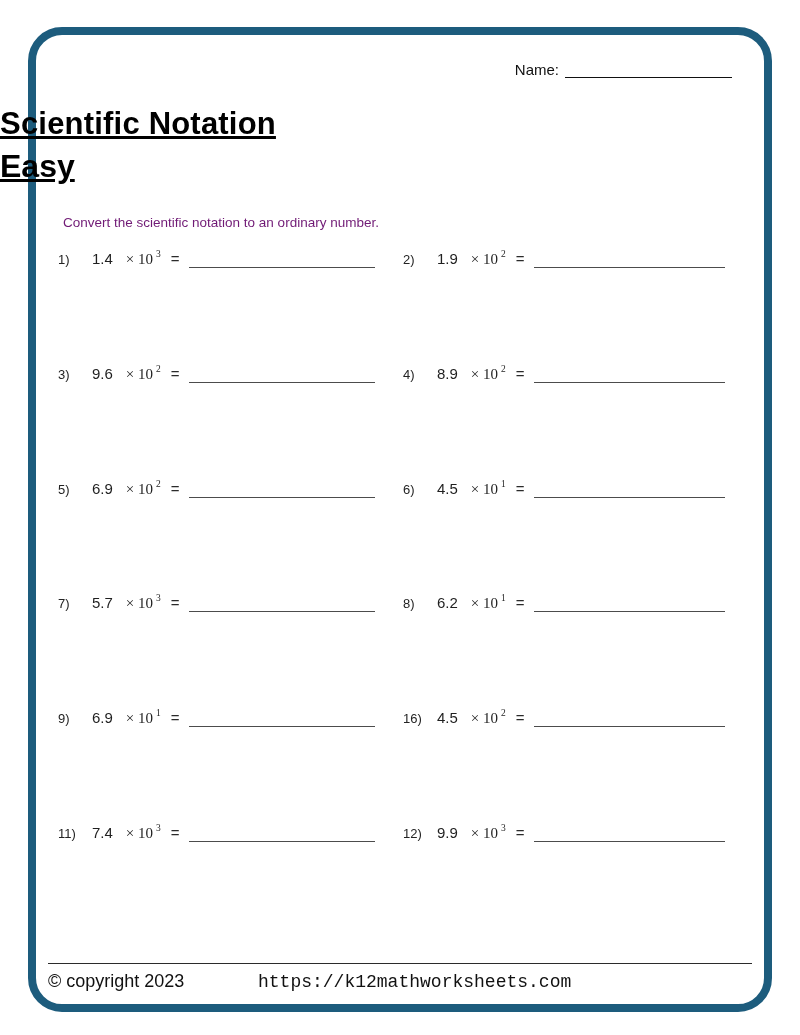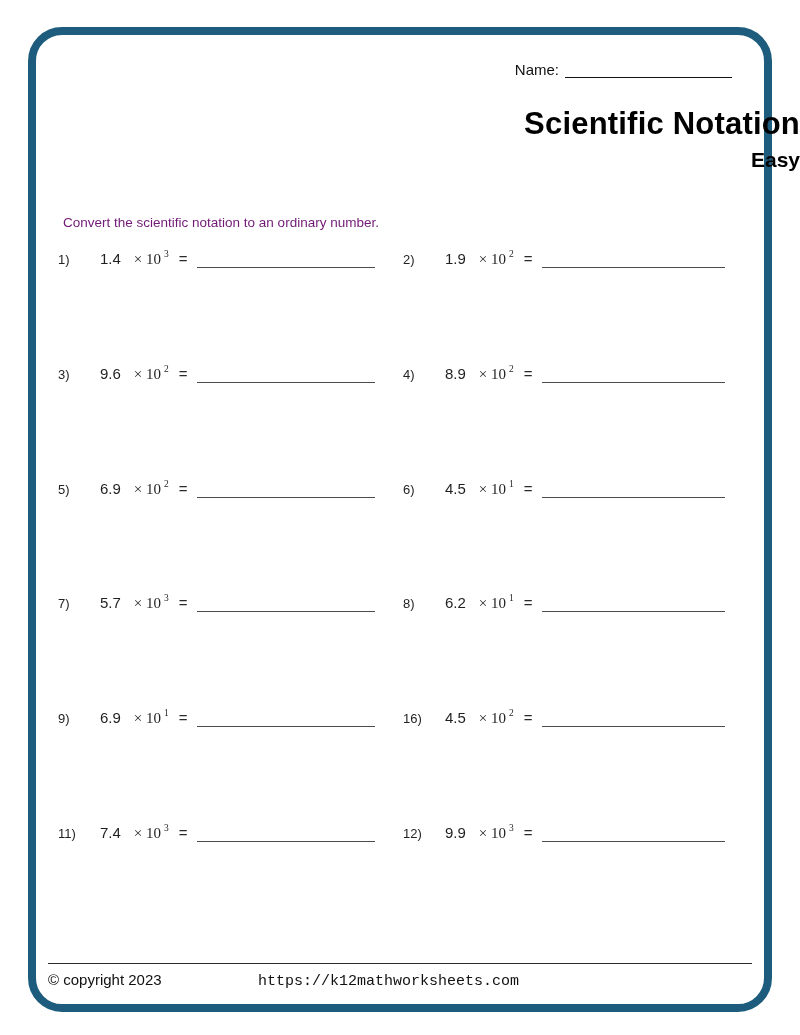--- a/index.html
+++ b/index.html
@@ -31,25 +31,26 @@
   .name-line {
     display: inline-block;
     width: 167px; height: 14px;
     border-bottom: 1.6px solid #111;
     transform: translateY(3px);
   }
 
   .title-block {
     position: absolute;
     top: 106px; left: 0; width: 800px;
-    text-align: right;
+    text-align: left;
     color: #000;
+    text-decoration: underline;
   }
   .title-line1 { font-size: 31px; font-weight: 700; letter-spacing: 0.2px; }
-  .title-line2 { font-size: 21px; font-weight: 700; margin-top: 6px; }
+  .title-line2 { font-size: 32px; font-weight: 700; margin-top: 6px; }
 
   .instruction {
     position: absolute;
     left: 63px; top: 215px;
     font-size: 13.5px; color: #701a75;
   }
 
   .problems {
     position: absolute;
     left: 58px; top: 244px;
@@ -60,21 +61,21 @@
     align-items: start;
   }
   .problem {
     display: flex;
     align-items: baseline;
     font-size: 15px;
     color: #1f1f1f;
     padding-top: 4px;
   }
   .pnum { width: 34px; flex-shrink: 0; font-size: 13px; color: #232323; }
-  .coef { margin-right: 13px; white-space: nowrap; margin-left: 8px; }
+  .coef { margin-right: 13px; white-space: nowrap; }
   .power { white-space: nowrap; font-family: Liberation Serif, serif; }
   .power .exp {
     font-size: 9.5px;
     margin-left: 3px;
     position: relative; top: -1px;
   }
   .eq { margin: 0 9px 0 10px; color: #2a2a2a; }
   .blank {
     flex: 1;
     height: 16px;
@@ -88,21 +89,21 @@
     position: absolute;
     left: 48px; top: 963px;
     width: 704px;
     border-top: 1.8px solid #2b2b2b;
   }
   .footer-row {
     position: absolute;
     left: 48px; top: 971px;
     width: 704px;
     display: flex; align-items: baseline;
-    font-size: 15px; color: #111;
+    font-size: 18px; color: #111;
   }
   .footer-left { width: 210px; text-align: left; }
   .footer-center { flex: 1; text-align: center; }
   .footer-right { width: 215px; text-align: right; font-family: Liberation Mono, monospace; }
 </style>
 </head>
 <body>
 
 <div class="page">
   <div class="frame"></div>

